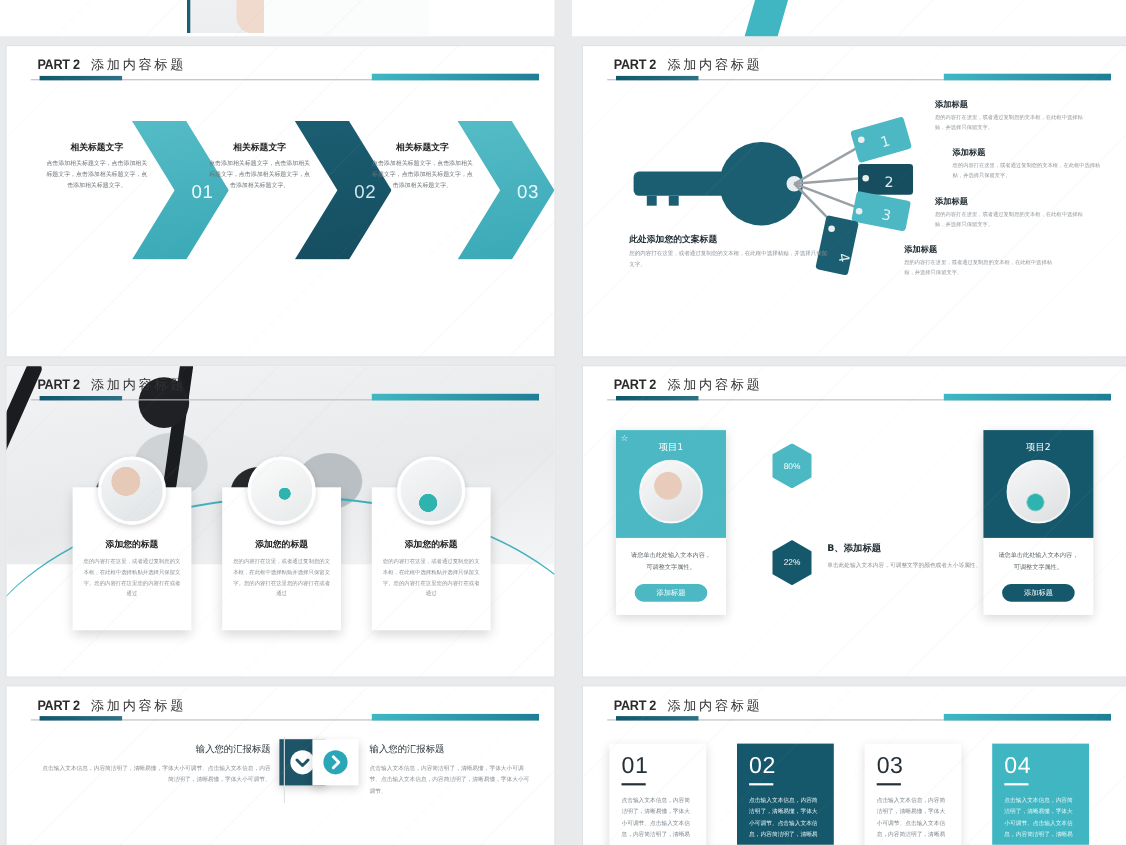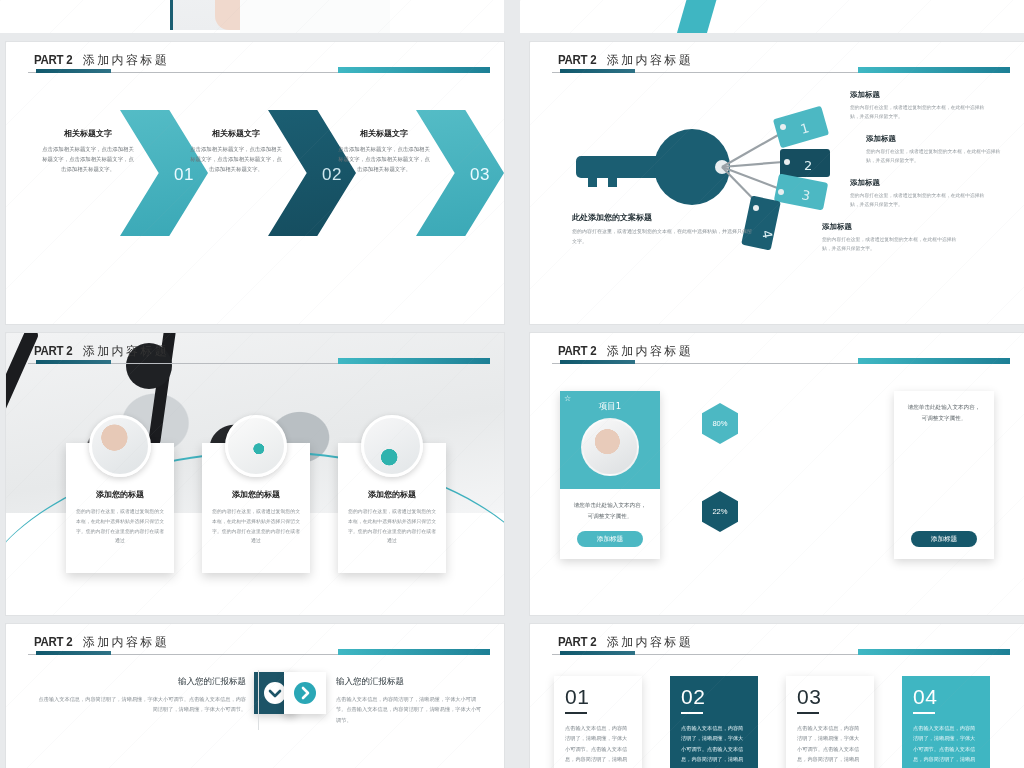--- a/index.html
+++ b/index.html
@@ -337,30 +337,38 @@
       <div class="top">
         <div class="star">☆</div>
         <div class="tt">项目1</div>
         <div class="av" style="background:radial-gradient(circle at 45% 40%,#e8cbba 0 28%,rgba(0,0,0,0) 29%),linear-gradient(150deg,#fafafa,#dcdfe1)"></div>
       </div>
       <div class="bd">请您单击此处输入文本内容，可调整文字属性。</div>
       <div class="btn">添加标题</div>
     </div>
 
     <div class="icard dk" style="right:30px">
+      <div class="top">
+        <div class="tt">项目2</div>
+        <div class="av" style="background:radial-gradient(circle at 45% 68%,#2fb3ae 0 16%,rgba(0,0,0,0) 17%),linear-gradient(150deg,#f7f7f8,#dcdfe1)"></div>
+      </div>
       <div class="bd">请您单击此处输入文本内容，可调整文字属性。</div>
       <div class="btn">添加标题</div>
     </div>
 
     <div class="hexrow" style="left:172px;top:70px">
       <div class="hex lt">80%</div>
     </div>
 
     <div class="hexrow" style="left:172px;top:158px">
       <div class="hex dk">22%</div>
+    </div>
+    <div class="htxt" style="left:222px;top:160px">
+      <div class="t">B、添加标题</div>
+      <div class="d">单击此处输入文本内容，可调整文字的颜色或者大小等属性。</div>
     </div>
     <div class="wm"></div>
   </div>
 
   <div class="slide c1">
     <div class="hdr">
       <div class="ttl">
         <span class="part">PART 2</span><span class="cn">添加内容标题</span>
       </div>
       <div class="rule"></div>

